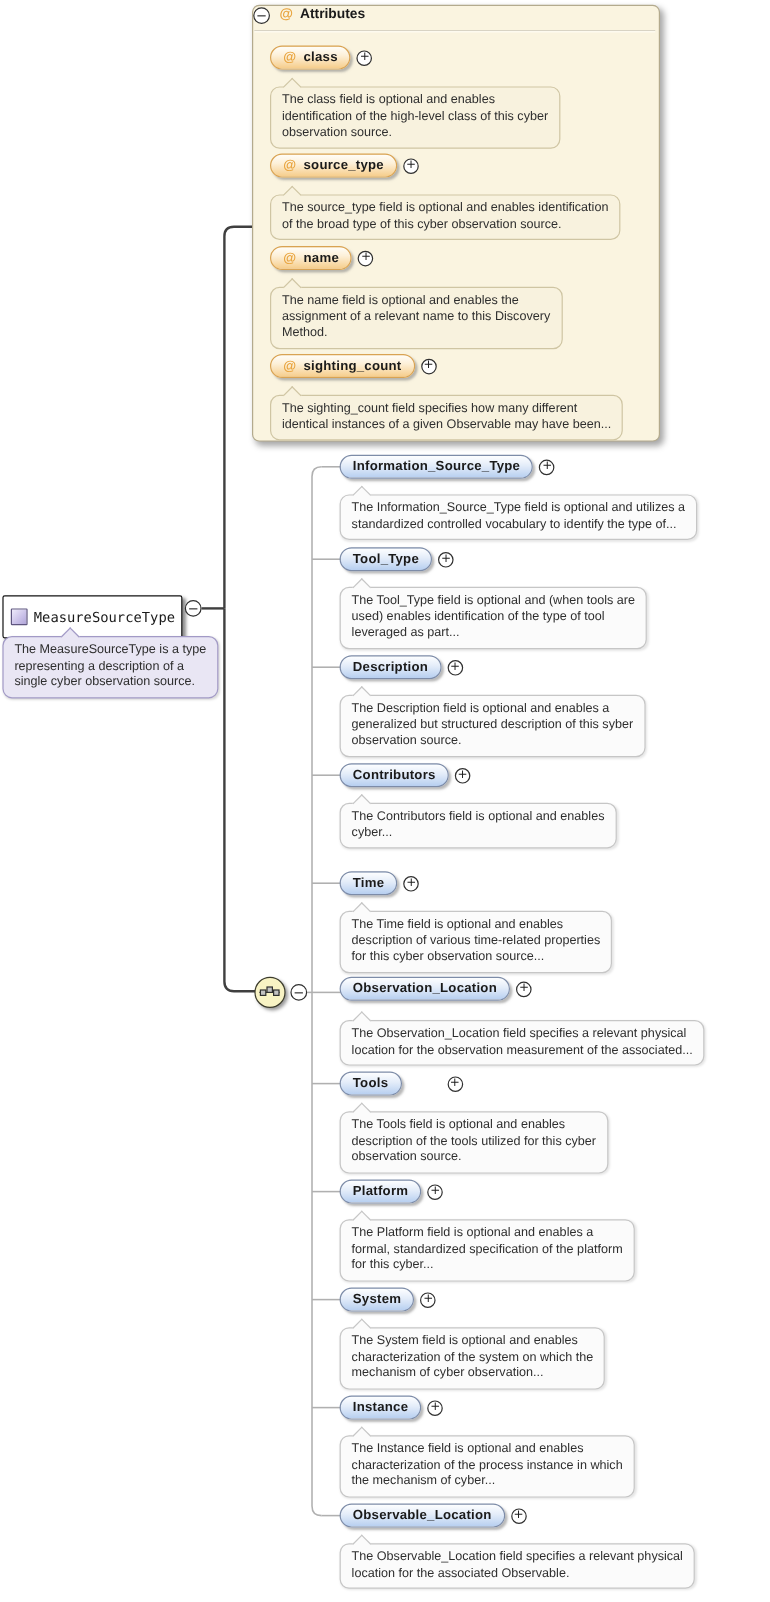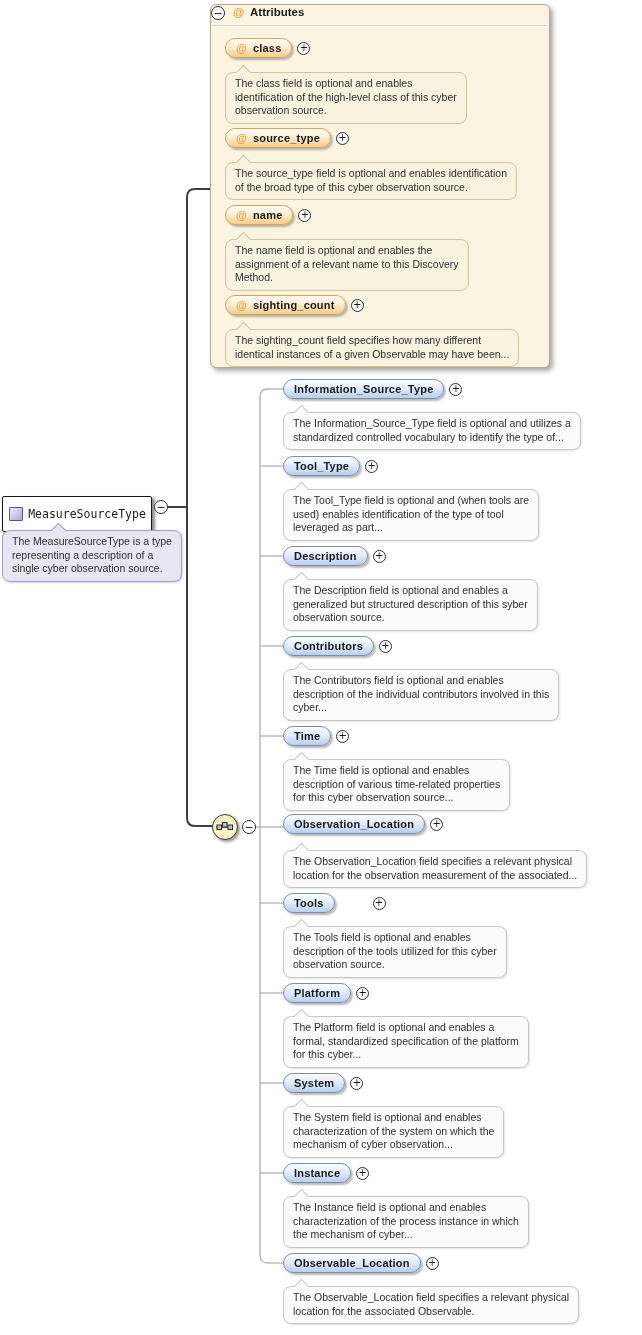--- a/index.html
+++ b/index.html
@@ -214,21 +214,20 @@
       </div>
       <div class="abs node-row" style="left: 283px; top: 636px;">
         <span class="pill elem-pill">
           <span>Contributors</span>
         </span>
         <span class="icon-circle plus">+</span>
       </div>
       <div class="ann node-ann" style="left: 283px; top: 669px;">
         <span class="notch"></span>
         <div class="ln">The Contributors field is optional and enables</div>
-        <div class="ln">description of the individual contributors involved in this</div>
         <div class="ln">cyber...</div>
       </div>
       <div class="abs node-row" style="left: 283px; top: 726px;">
         <span class="pill elem-pill">
           <span>Time</span>
         </span>
         <span class="icon-circle plus">+</span>
       </div>
       <div class="ann node-ann" style="left: 283px; top: 759px;">
         <span class="notch"></span>

